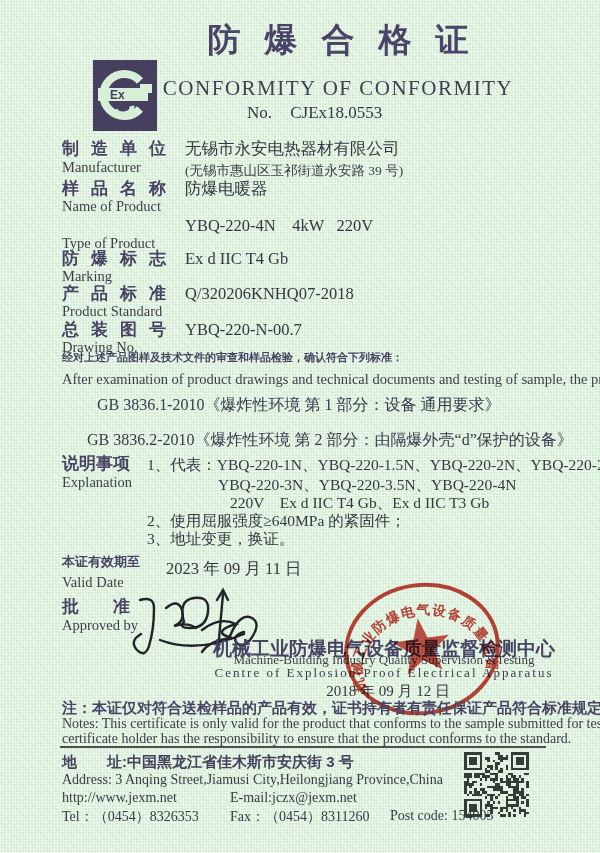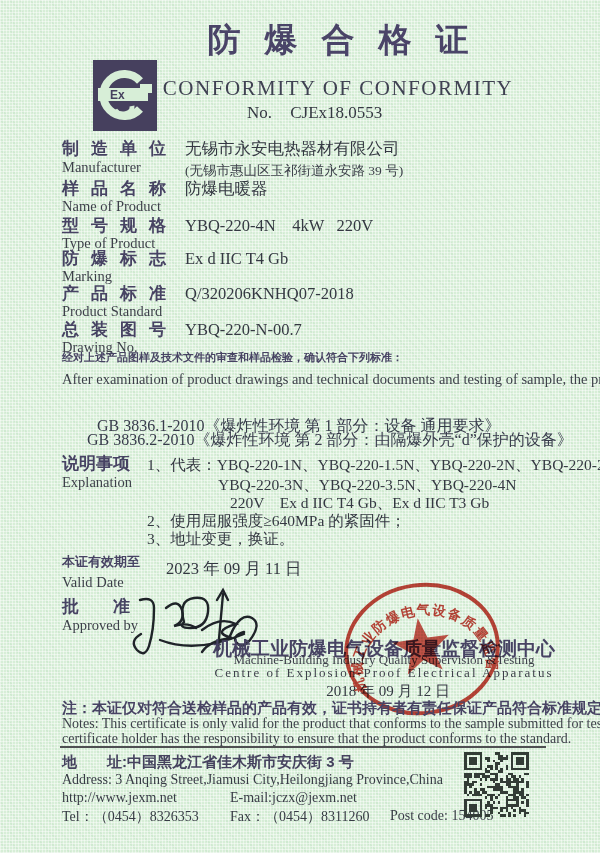--- a/index.html
+++ b/index.html
@@ -64,39 +64,38 @@
 
   <div class="abs cn-label sp4" style="left:62px;top:140px;">制造单位</div>
   <div class="abs en-label" style="left:62px;top:160px;">Manufacturer</div>
   <div class="abs val" style="left:185px;top:140px;">无锡市永安电热器材有限公司</div>
   <div class="abs val2" style="left:185px;top:162px;">(无锡市惠山区玉祁街道永安路 39 号)</div>
 
   <div class="abs cn-label sp4" style="left:62px;top:180px;">样品名称</div>
   <div class="abs en-label" style="left:62px;top:199px;">Name of Product</div>
   <div class="abs val" style="left:185px;top:180px;">防爆电暖器</div>
 
-  <div class="abs cn-label sp4" style="left:62px;top:217px;">型号规格</div>
   <div class="abs en-label" style="left:62px;top:236px;">Type of Product</div>
   <div class="abs val" style="left:185px;top:217px;">YBQ-220-4N    4kW   220V</div>
 
   <div class="abs cn-label sp4" style="left:62px;top:250px;">防爆标志</div>
   <div class="abs en-label" style="left:62px;top:269px;">Marking</div>
   <div class="abs val" style="left:185px;top:250px;">Ex d IIC T4 Gb</div>
 
   <div class="abs cn-label sp4" style="left:62px;top:285px;">产品标准</div>
   <div class="abs en-label" style="left:62px;top:304px;">Product Standard</div>
   <div class="abs val" style="left:185px;top:285px;">Q/320206KNHQ07-2018</div>
 
   <div class="abs cn-label sp4" style="left:62px;top:321px;">总装图号</div>
   <div class="abs en-label" style="left:62px;top:340px;">Drawing No.</div>
   <div class="abs val" style="left:185px;top:321px;">YBQ-220-N-00.7</div>
 
   <div class="abs stmt-cn" style="left:62px;top:350px;">经对上述产品图样及技术文件的审查和样品检验，确认符合下列标准：</div>
   <div class="abs stmt-en" style="left:62px;top:371px;">After examination of product drawings and technical documents and testing of sample, the product</div>
-  <div class="abs std" style="left:87px;top:416px;padding-left:10px;">GB 3836.1-2010《爆炸性环境 第 1 部分：设备 通用要求》</div>
+  <div class="abs std" style="left:87px;top:395px;padding-left:10px;">GB 3836.1-2010《爆炸性环境 第 1 部分：设备 通用要求》</div>
   <div class="abs std" style="left:87px;top:430px;">GB 3836.2-2010《爆炸性环境 第 2 部分：由隔爆外壳“d”保护的设备》</div>
 
   <div class="abs cn-label" style="left:62px;top:455px;">说明事项</div>
   <div class="abs en-label" style="left:62px;top:475px;">Explanation</div>
   <div class="abs exp" style="left:147px;top:455px;">1、代表：YBQ-220-1N、YBQ-220-1.5N、YBQ-220-2N、YBQ-220-2.5N、</div>
   <div class="abs exp" style="left:218px;top:475px;">YBQ-220-3N、YBQ-220-3.5N、YBQ-220-4N</div>
   <div class="abs exp" style="left:230px;top:493px;">220V    Ex d IIC T4 Gb、Ex d IIC T3 Gb</div>
   <div class="abs exp" style="left:147px;top:511px;">2、使用屈服强度≥640MPa 的紧固件；</div>
   <div class="abs exp" style="left:147px;top:529px;">3、地址变更，换证。</div>
 

